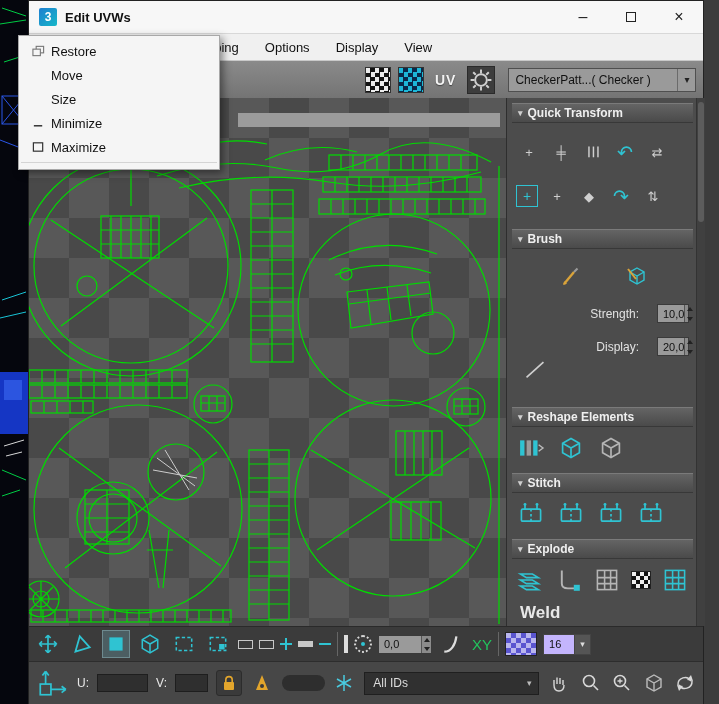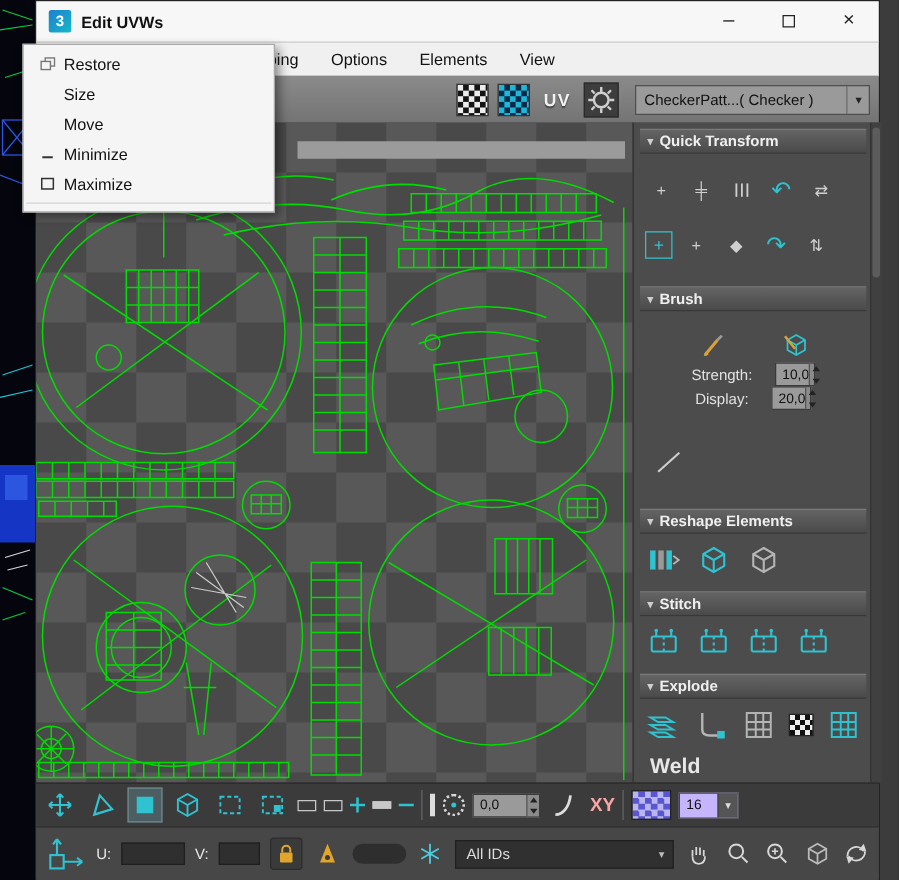--- a/index.html
+++ b/index.html
@@ -57,21 +57,21 @@
   .qt-btn.tealbox { border:1px solid #2fc3d2; color:#2fc3d2; width:22px; height:22px; font-size:14px; }
 
   .brush-body { height:152px; position:relative; }
   .brush-icons { display:flex; justify-content:center; gap:36px; margin-top:6px; }
   .tool { display:inline-flex; align-items:center; justify-content:center; width:30px; height:28px; cursor:default; }
   .tool svg { width:24px; height:22px; }
   .tool.lg svg { width:28px; height:24px; }
   .teal { color:#2fc3d2; }
   .gray { color:#b5b5b5; }
   .falloff-line { position:absolute; left:8px; bottom:18px; }
-  .num-row { display:flex; align-items:center; justify-content:center; gap:18px; }
+  .num-row { display:flex; align-items:center; justify-content:flex-end; gap:18px; margin-top:14px; }
   .num-row:first-of-type { margin-top:22px; }
   .num-label { color:#e2e2e2; font-size:12px; }
   .field { width:32px; height:19px; background:#9a9a9a; border:1px solid #3a3a3a; display:flex; align-items:center; }
   .fval { flex:1; font-size:11px; color:#111; padding-left:5px; }
   .spin { display:flex; flex-direction:column; width:10px; height:100%; border-left:1px solid #555; background:#8b8b8b; }
   .spin i { flex:1; position:relative; }
   .spin i::after { content:""; position:absolute; left:2px; border-left:3px solid transparent; border-right:3px solid transparent; }
   .spin .up::after { top:2px; border-bottom:4px solid #222; }
   .spin .dn::after { top:3px; border-top:4px solid #222; }
 
@@ -89,21 +89,21 @@
   .rect-glyph { width:15px; height:9px; border:1px solid #c8c8c8; display:inline-block; }
   .rect-glyph.thick { height:6px; background:#c8c8c8; }
   .plus-glyph { position:relative; width:12px; height:12px; display:inline-block; }
   .plus-glyph::before,.plus-glyph::after { content:""; position:absolute; background:#2fc3d2; }
   .plus-glyph::before { left:5px; top:0; width:2px; height:12px; }
   .plus-glyph::after { left:0; top:5px; width:12px; height:2px; }
   .minus-glyph { width:12px; height:2px; background:#2fc3d2; display:inline-block; }
   .bar-icon { width:4px; height:18px; background:#ddd; display:inline-block; }
   .soft-circle { width:18px; height:18px; border:2px dotted #d8d8d8; border-radius:50%; position:relative; }
   .soft-circle::after { content:""; position:absolute; left:5px; top:5px; width:4px; height:4px; background:#2fc3d2; border-radius:50%; }
-  .xy { color:#fca5a5; font-size:15px; font-weight:bold; }
+  .xy { color:#22c55e; font-size:15px; font-weight:normal; }
   .snap-ic { width:32px; height:24px; border:1px solid #222;
     background:conic-gradient(#5a55d0 90deg,#b9b6ee 90deg 180deg,#5a55d0 180deg 270deg,#b9b6ee 270deg) 0 0/10px 10px; }
   .dfield { height:21px; background:#c4b5fd; border:1px solid #444; display:flex; align-items:center; }
   .dfield .fval { color:#111; }
   .dd-cell { width:16px; height:100%; background:#555; border-left:1px solid #444; display:flex; align-items:center; justify-content:center; color:#ddd; font-size:9px; }
 
   
   .statusbar { position:absolute; left:0; top:660px; width:100%; height:43px; background:#474747; border-top:1px solid #2d2d2d; display:flex; align-items:center; gap:8px; padding:0 6px; }
   .sb-label { color:#e8e8e8; font-size:12px; }
   .sb-field { width:52px; height:18px; background:#2f2f2f; border:1px solid #1e1e1e; }
@@ -190,21 +190,21 @@
       <span class="ctrl">
           <span class="maxbox"></span>
         </span>
       <span class="ctrl">×</span>
     </div>
   </div>
 
   <div class="menubar">
     <span class="menu-item">pping</span>
     <span class="menu-item">Options</span>
-    <span class="menu-item">Elements</span>
+    <span class="menu-item">Display</span>
     <span class="menu-item">View</span>
   </div>
 
   <div class="toolbar">
     <div class="checker-bw"></div>
     <div class="checker-cl"></div>
     <span class="uv-label">UV</span>
     <div class="gear-box">
       <svg viewBox="0 0 20 20">
           <g fill="none" stroke="#cfcfcf" stroke-width="1.5">
@@ -607,26 +607,26 @@
             <rect x="4.5" y="1" width="8" height="7"></rect>
             <rect x="1" y="4" width="8" height="7" fill="#f5f5f5"></rect>
           </g>
         </svg>
       </span>
     <span class="ml">Restore</span>
     <span class="ms"></span>
   </div>
   <div class="menu-row">
     <span class="mi"></span>
-    <span class="ml">Size</span>
+    <span class="ml">Move</span>
     <span class="ms"></span>
   </div>
   <div class="menu-row">
     <span class="mi"></span>
-    <span class="ml">Move</span>
+    <span class="ml">Size</span>
     <span class="ms"></span>
   </div>
   <div class="menu-row">
     <span class="mi">
         <svg viewBox="0 0 14 12">
           <path d="M2,9 h9" stroke="#333" stroke-width="1.6"></path>
         </svg>
       </span>
     <span class="ml">Minimize</span>
     <span class="ms"></span>

